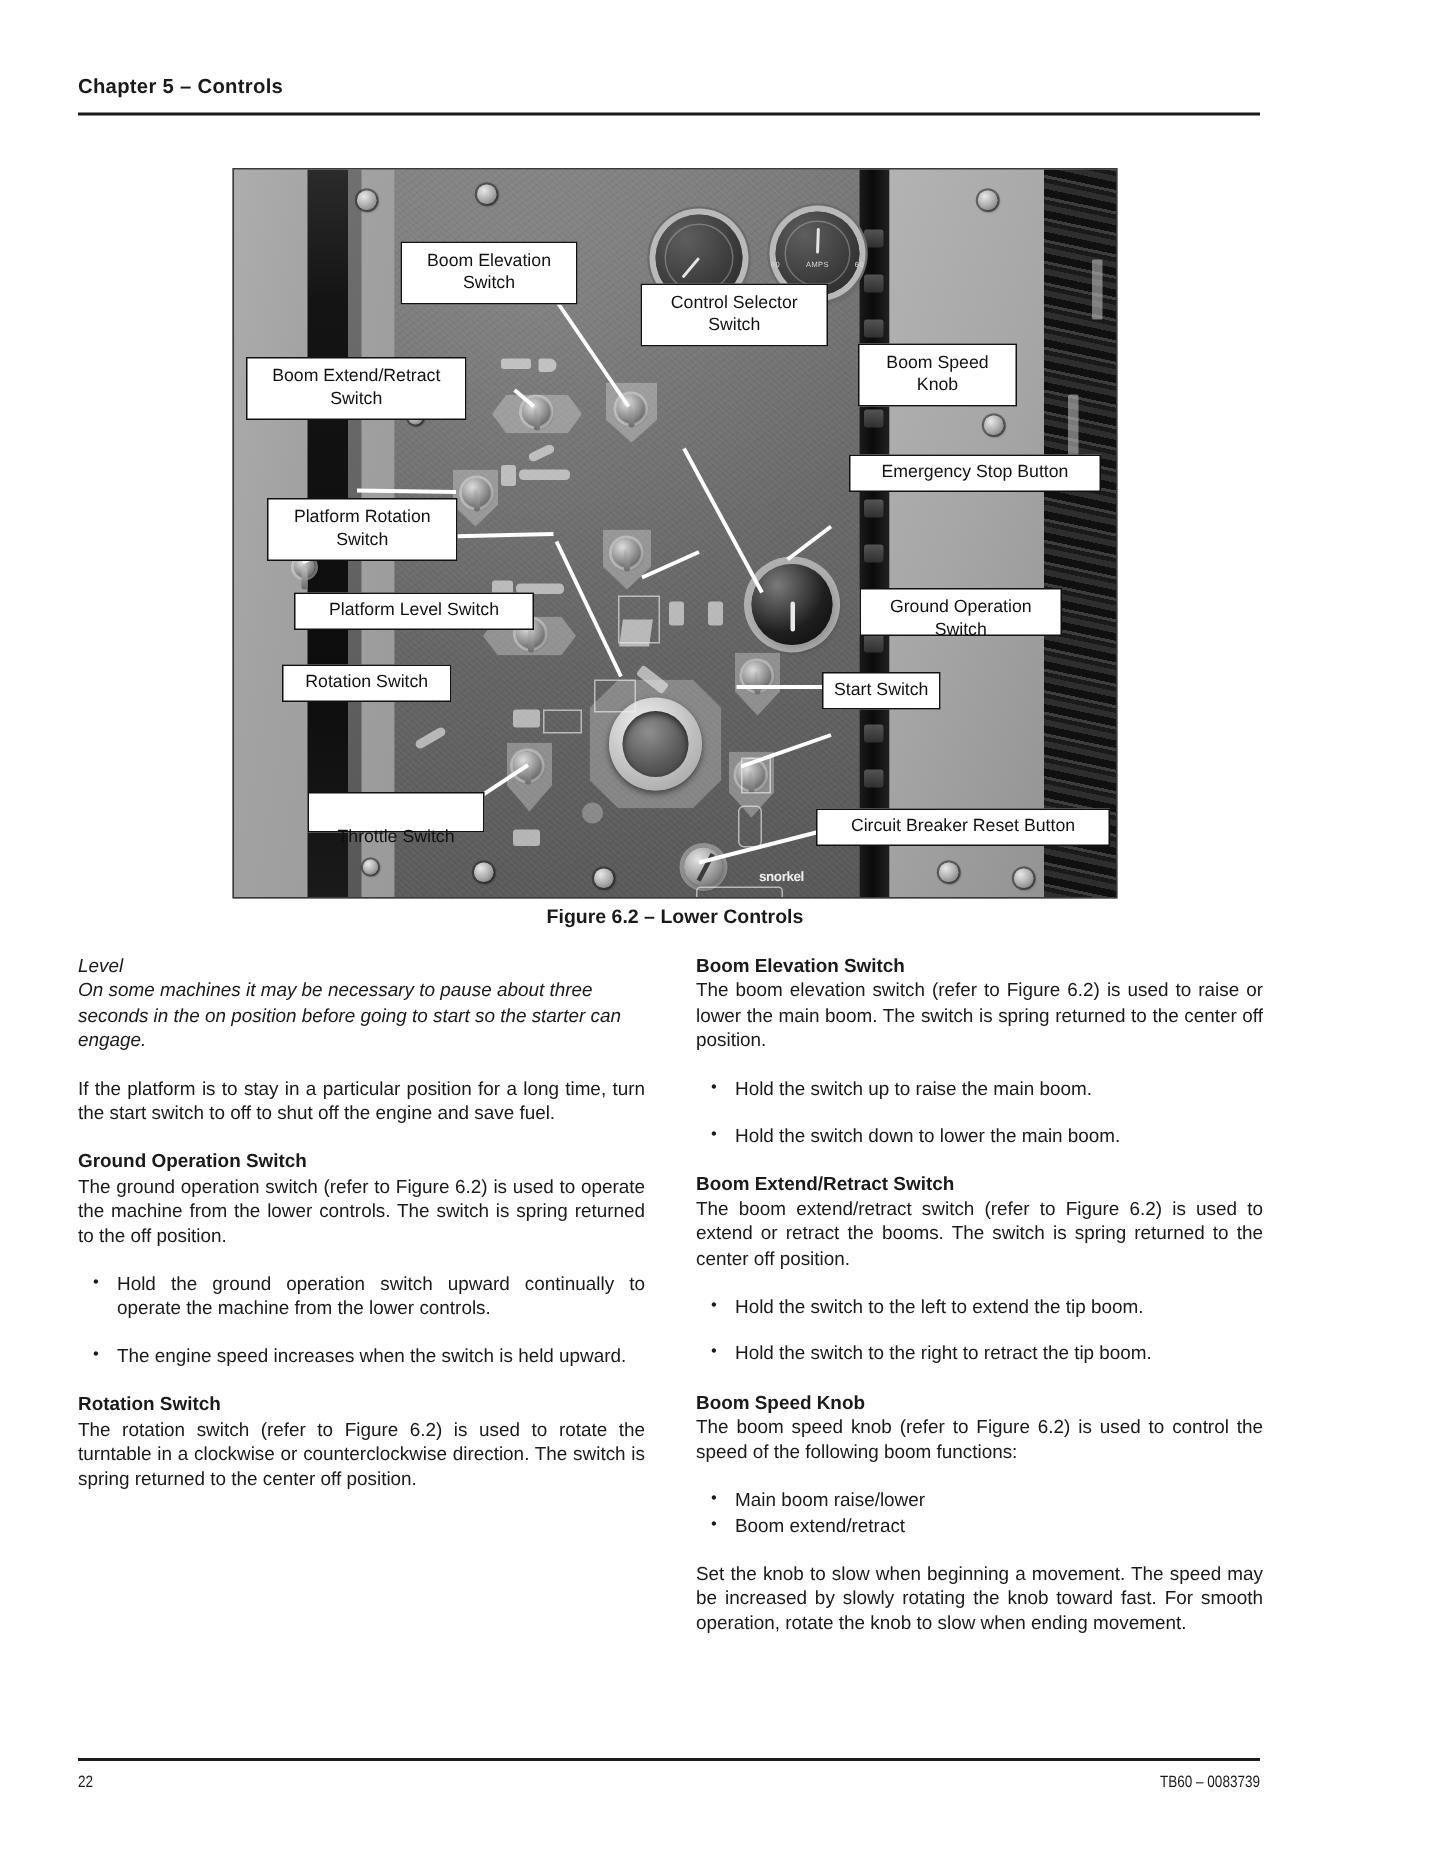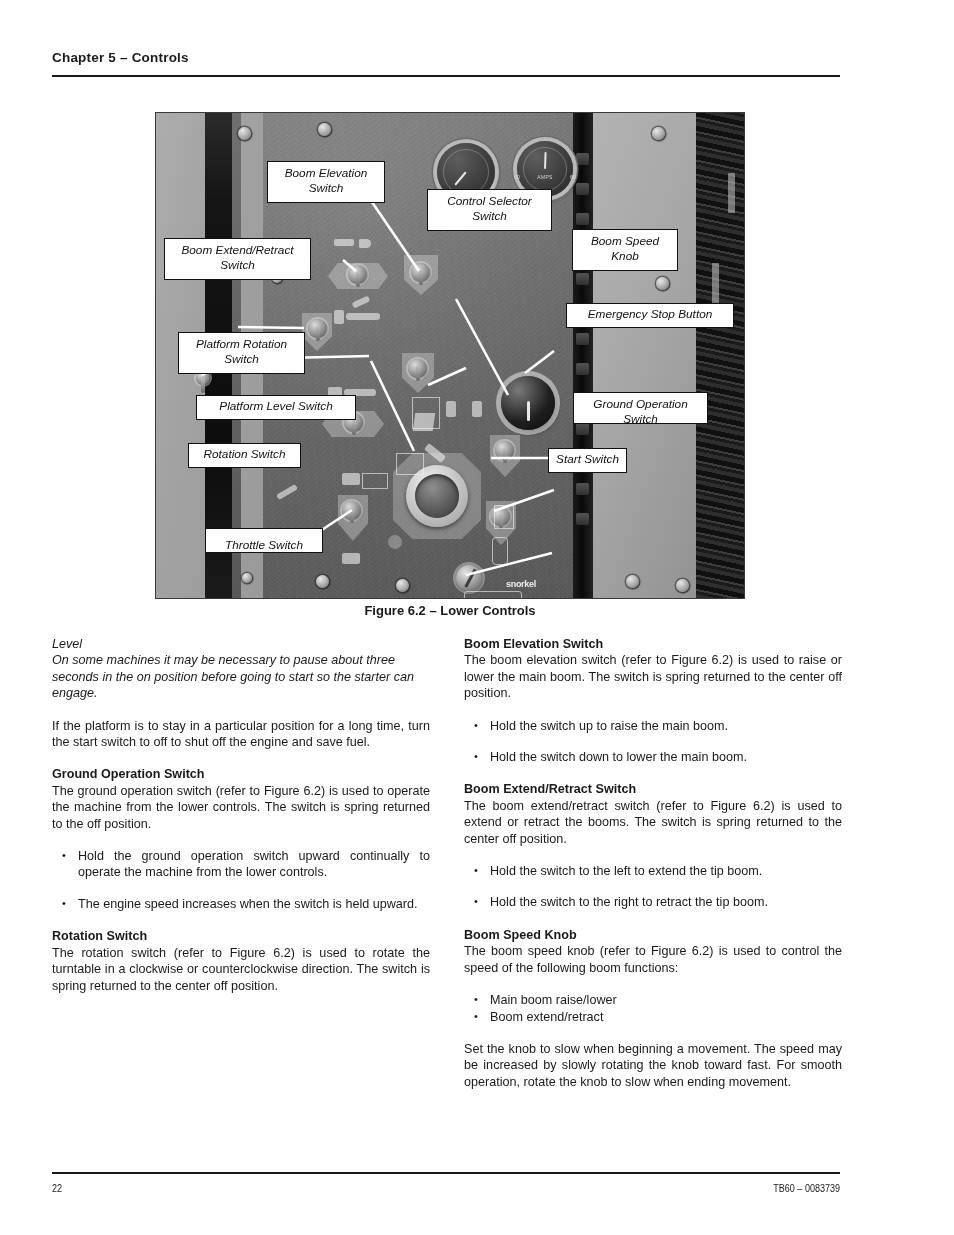--- a/index.html
+++ b/index.html
@@ -100,21 +100,21 @@
 
   .pictogram{position:absolute;background:rgba(235,235,235,.62);}
   .pict-out{position:absolute;border:1.4px solid rgba(240,240,240,.62);}
 
   .snorkel{position:absolute;left:350px;top:466px;font-size:9px;font-weight:bold;
     color:#efefef;letter-spacing:-.3px;font-family:"Liberation Sans",sans-serif;}
 
   
   .callout{position:absolute;background:#ffffff;border:1.4px solid #111;
     font-size:11.8px;line-height:15px;color:#111;text-align:center;
-    padding:4px 7px;box-sizing:border-box;z-index:6;font-style:italic;}
+    padding:4px 7px;box-sizing:border-box;z-index:6;}
   .leader{position:absolute;z-index:5;overflow:visible;}
   .leader line{stroke:#ffffff;stroke-width:2.6;}
 
   .figcap{position:absolute;left:155px;top:603px;width:590px;text-align:center;
     font-size:13px;font-weight:bold;}
 
   
   .col{position:absolute;width:378px;font-size:12.6px;line-height:16.4px;text-align:justify;}
   .col-left{left:52px;top:636px;}
   .col-right{left:464px;top:636px;}
@@ -316,24 +316,27 @@
     </div>
 
     <div class="callout" style="left:32px;top:330px;width:113px;height:25px;padding-top:3px">
       <span>Rotation Switch</span>
     </div>
 
     <div class="callout" style="left:392px;top:335px;width:79px;height:25px;padding-top:3px">
       <span>Start Switch</span>
     </div>
 
-    <div class="callout" style="left:49px;top:415px;width:118px;height:25px;padding-top:9px">
+    <div class="callout" style="left:49px;top:415px;width:118px;height:25px;padding-top:21px">
       <span>Throttle Switch</span>
     </div>
 
+    <div class="callout" style="left:388px;top:426px;width:196px;height:25px;padding-top:3px">
+      <span>Circuit Breaker Reset Button</span>
+    </div>
   </div>
 
   <div class="figcap">Figure 6.2 – Lower Controls</div>
 
   <div class="col col-left">
     <p class="para it">Level</p>
     <p class="para it">On some machines it may be necessary to pause about three seconds in the on position before going to start so the starter can engage.</p>
     <div class="gap"></div>
     <p class="para">If the platform is to stay in a particular position for a long time, turn the start switch to off to shut off the engine and save fuel.</p>
     <div class="gap"></div>

